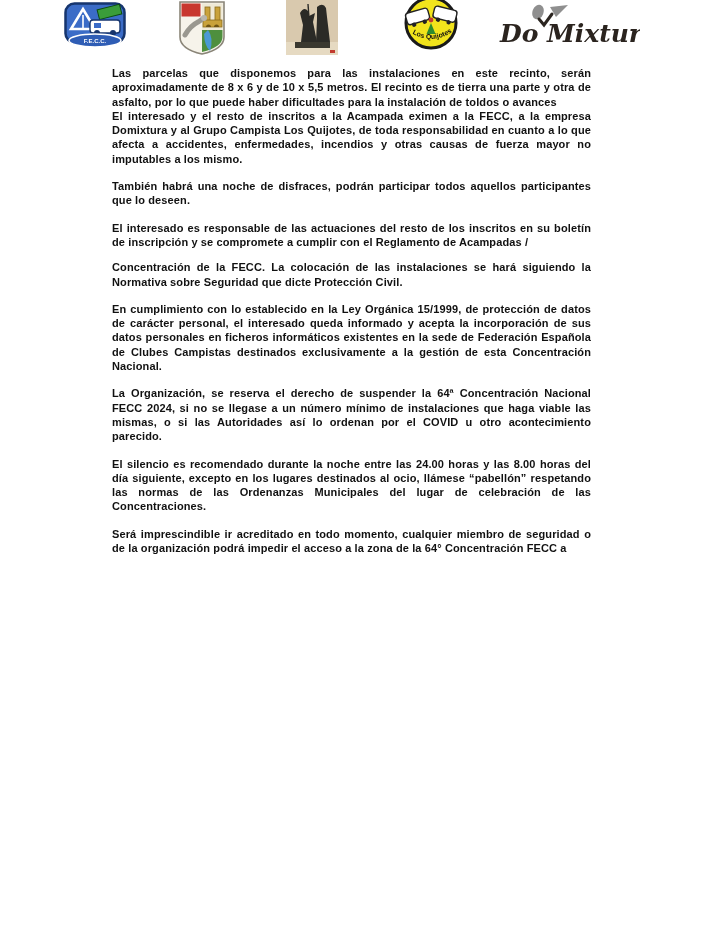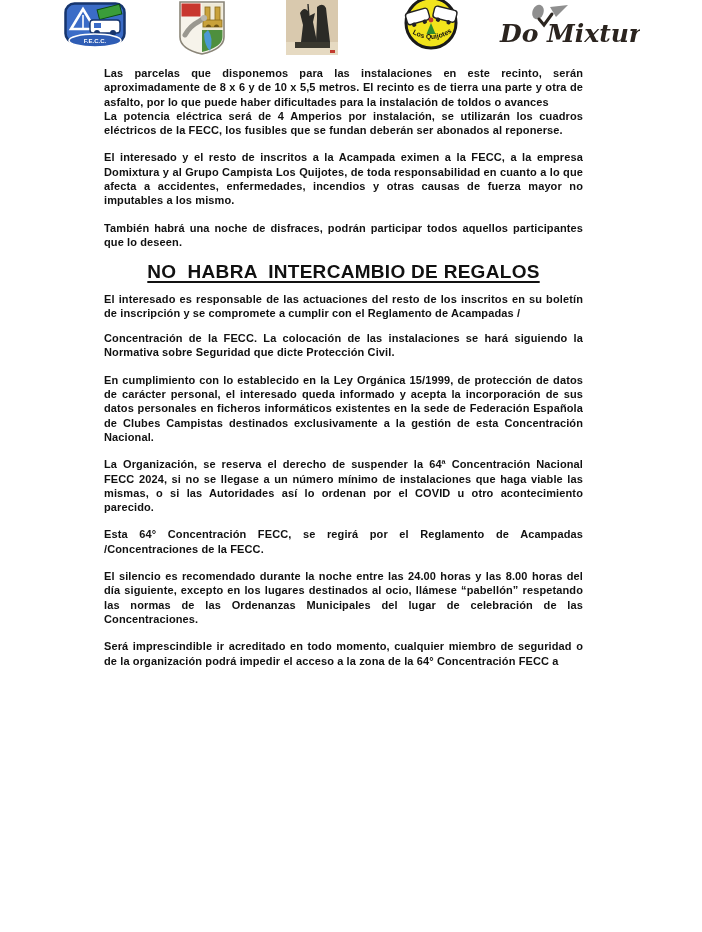--- a/index.html
+++ b/index.html
@@ -10,21 +10,21 @@
   
   .logo{position:absolute;}
   .logo svg{display:block;width:100%;height:100%;}
   .logo-fecc{left:64px;top:2px;width:62px;height:46px;}
   .logo-coat{left:177px;top:0;width:50px;height:56px;}
   .logo-statue{left:286px;top:0;width:52px;height:60px;}
   .logo-quijotes{left:393px;top:-2px;width:76px;height:54px;}
   .logo-domixtura{left:498px;top:4px;width:142px;height:44px;}
   
   .text-col{
-    position:absolute;left:104px;top:66px;width:479px;
+    position:absolute;left:112px;top:66px;width:479px;
     font-size:11px;font-weight:bold;line-height:14.3px;
     text-align:justify;letter-spacing:0.12px;
   }
   .para{margin:0 0 13px 0;}
   .para.tight{margin-bottom:0;}
   .para.gap-lg{margin-bottom:11px;}
   .it{font-style:italic;letter-spacing:0.8px;}
   .doc-heading{
     text-align:center;font-size:19px;font-weight:bold;
     margin:16px 0 12px 0;letter-spacing:0.3px;white-space:pre-wrap;
@@ -118,40 +118,37 @@
         <path d="M41 15 l5 6 l8 -11" stroke="#2b2520" stroke-width="3" fill="none" stroke-linecap="round"></path>
         <text x="2" y="38" font-size="25" font-style="italic" font-weight="bold" font-family="DejaVu Serif, serif" fill="#2b241f">Do Mixtura</text>
       </svg>
     </div>
 
   </header>
 
   <main class="text-col">
 
     <p class="para tight">Las parcelas que disponemos para las instalaciones en este recinto, serán aproximadamente de 8 x 6 y de 10 x 5,5 metros. El recinto es de tierra una parte y otra de asfalto, por lo que puede haber dificultades para la instalación de toldos o avances</p>
-    <p class="para">La potencia eléctrica será de 4 Amperios por instalación, se utilizarán los cuadros eléctricos de la FECC, los fusibles que se fundan deberán ser abonados al reponerse.</p>
 
 
     <p class="para">El interesado y el resto de inscritos a la Acampada eximen a la FECC, a la empresa Domixtura y al Grupo Campista Los Quijotes, de toda responsabilidad en cuanto a lo que afecta a accidentes, enfermedades, incendios y otras causas de fuerza mayor no imputables a los mismo.</p>
 
 
     <p class="para">También habrá una noche de disfraces, podrán participar todos aquellos participantes que lo deseen.</p>
 
-    <h2 class="doc-heading"><span class="u">NO  HABRA  INTERCAMBIO DE REGALOS</span></h2>
 
 
     <p class="para gap-lg">El interesado es responsable de las actuaciones del resto de los inscritos en su boletín de inscripción y se compromete a cumplir con el Reglamento de Acampadas /</p>
 
     <p class="para">Concentración de la FECC. La colocación de las instalaciones se hará siguiendo la Normativa sobre Seguridad que dicte Protección Civil.</p>
 
     <p class="para">En cumplimiento con lo establecido en la Ley Orgánica 15/1999, de protección de datos de carácter personal, el interesado queda informado y acepta la incorporación de sus datos personales en ficheros informáticos existentes en la sede de Federación Española de Clubes Campistas destinados exclusivamente a la gestión de esta Concentración Nacional.</p>
 
     <p class="para">La Organización, se reserva el derecho de suspender la 64ª Concentración Nacional FECC 2024, si no se llegase a un número mínimo de instalaciones que haga viable las mismas, o si las Autoridades así lo ordenan por el COVID u otro acontecimiento parecido.</p>
 
 
-    <p class="para">Esta 64° Concentración FECC, se regirá por el Reglamento de Acampadas /Concentraciones de la FECC.</p>
 
     <p class="para">El silencio es recomendado durante la noche entre las 24.00 horas y las 8.00 horas del día siguiente, excepto en los lugares destinados al ocio, llámese “pabellón” respetando las normas de las Ordenanzas Municipales del lugar de celebración de las Concentraciones.</p>
 
     <p class="para">Será imprescindible ir acreditado en todo momento, cualquier miembro de seguridad o de la organización podrá impedir el acceso a la zona de la 64° Concentración FECC a</p>
 
   </main>
 </div>
 
 </body></html>

